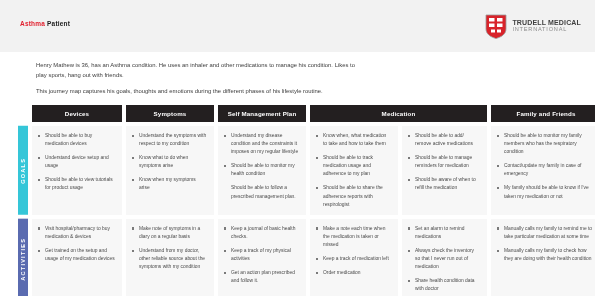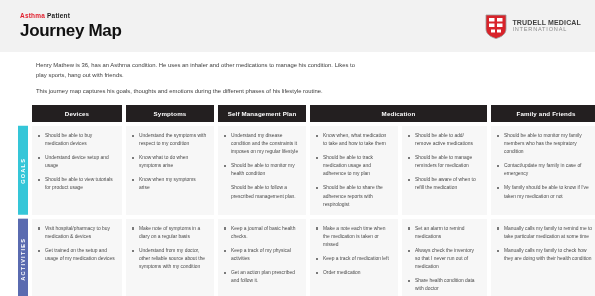--- a/index.html
+++ b/index.html
@@ -113,21 +113,20 @@
 <body>
 
 <div class="page">
 
   <div class="header">
     <div class="header-left">
       <div class="eyebrow">
         <span class="kw">Asthma</span>
         <span class="kw2">Patient</span>
       </div>
-      <div class="title">Journey Map</div>
     </div>
 
     <div class="brand">
       <svg class="crest" viewBox="0 0 44 50">
         <path d="M2 2 H42 V30 C42 40 33 46 22 49 C11 46 2 40 2 30 Z" fill="#d8232a" stroke="#9b9b9b" stroke-width="1.6"></path>
         <rect x="8" y="8" width="11" height="7" fill="#ffffff"></rect>
         <rect x="24" y="8" width="11" height="7" fill="#ffffff"></rect>
         <rect x="8" y="19" width="11" height="7" fill="#ffffff"></rect>
         <rect x="24" y="19" width="11" height="7" fill="#ffffff"></rect>
         <rect x="12" y="31" width="8" height="6" fill="#ffffff"></rect>

